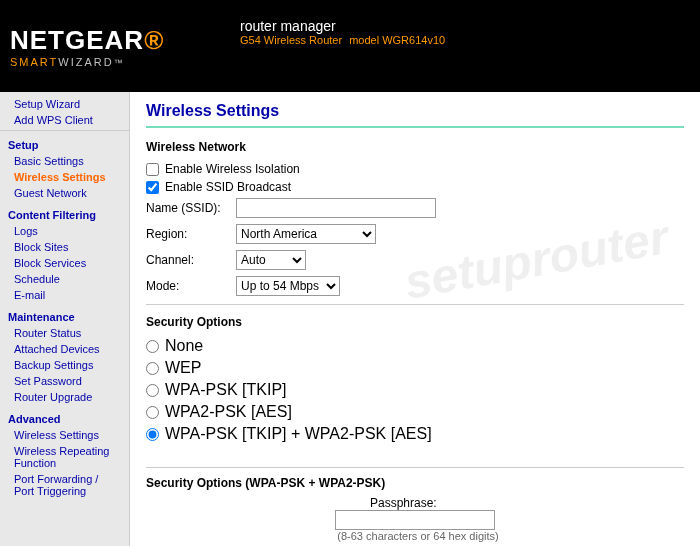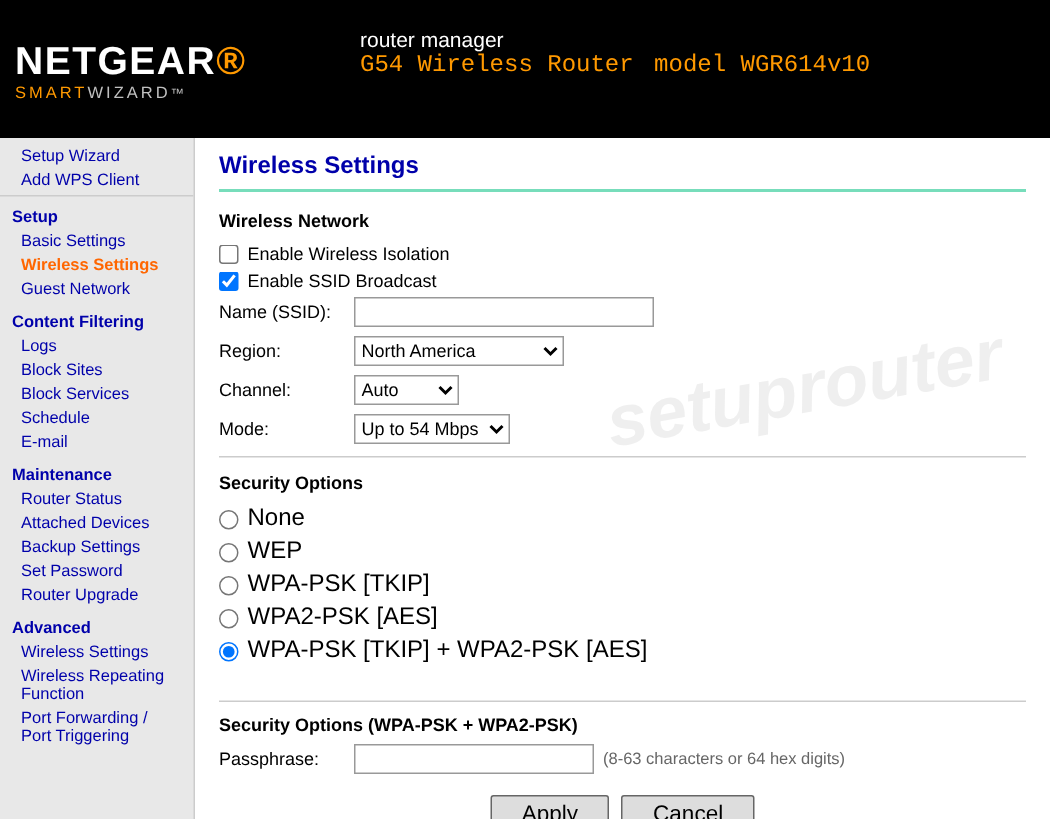--- a/index.html
+++ b/index.html
@@ -7,21 +7,21 @@
 
     
     #header { background: #000000; height: 92px; display: flex; align-items: center; padding: 0 10px; position: relative; }
     #logo-area { display: flex; flex-direction: column; }
     #netgear-logo { color: #fff; font-size: 26px; font-weight: bold; letter-spacing: 1px; font-family: Arial, sans-serif; }
     #netgear-logo span { color: #f90; }
     #smartwizard { color: #c0c0c0; font-size: 11px; letter-spacing: 2px; }
     #smartwizard span { color: #f90; }
     #router-info { position: absolute; left: 240px; top: 18px; color: #fff; }
     #router-info .router-manager { font-size: 14px; color: #fff; }
-    #router-info .router-model { font-size: 16px; color: #c0c0c0; font-family: Liberation Mono, monospace; }
+    #router-info .router-model { font-size: 11px; color: #c0c0c0; }
     #router-info .router-model span { color: #f90; }
 
     
     #main-layout { display: flex; height: 474px; border-radius: 31px; }
 
     
     #sidebar { width: 130px; background: #e8e8e8; border-right: 1px solid #ccc; overflow-y: auto; flex-shrink: 0; }
     .sidebar-section-title { color: #00a; font-size: 11px; font-weight: bold; padding: 4px 8px 2px 8px; margin-top: 4px; }
     .sidebar-item { display: block; color: #00a; font-size: 11px; padding: 2px 8px 2px 14px; cursor: pointer; text-decoration: none; }
     .sidebar-item.active { color: #f60; font-weight: bold; }
@@ -44,21 +44,21 @@
     .form-input { height: 20px; border: 1px solid #999; font-size: 12px; }
     .form-select { height: 20px; border: 1px solid #999; font-size: 12px; background: #fff; }
 
     .security-options { margin-top: 8px; }
     .radio-row { display: flex; align-items: center; margin-bottom: 4px; }
     .radio-row input[type="radio"] { margin-right: 6px; }
     .radio-row label { font-size: 16px; }
 
     .security-passphrase-section { margin-top: 24px; border-top: 1px solid #ccc; padding-top: 8px; }
     .passphrase-title { font-size: 12px; font-weight: bold; margin-bottom: 6px; }
-    .passphrase-row { display: flex; align-items: center; margin-bottom: 4px; }
+    .passphrase-row { display: flex; align-items: center; margin-bottom: 4px; flex-direction: column; }
     .passphrase-hint { font-size: 11px; color: #666; margin-left: 6px; }
 
     .button-row { margin-top: 14px; display: flex; gap: 8px; justify-content: center; }
     .btn { padding: 3px 20px; font-size: 15px; border: 1px solid #666; background: #ddd; cursor: pointer; border-radius: 2px; }
 
     
     #watermark { position: absolute; right: 30px; top: 140px; font-size: 48px; color: rgba(150,150,150,0.15); font-weight: bold; font-style: italic; pointer-events: none; white-space: nowrap; transform: rotate(-10deg); }
   </style>
 </head>
 <body>

